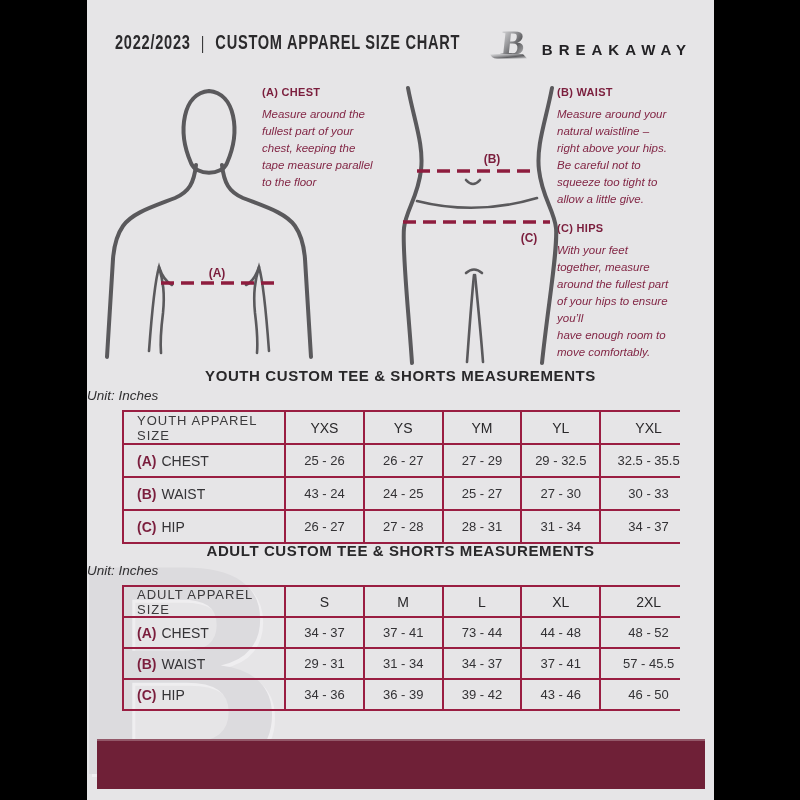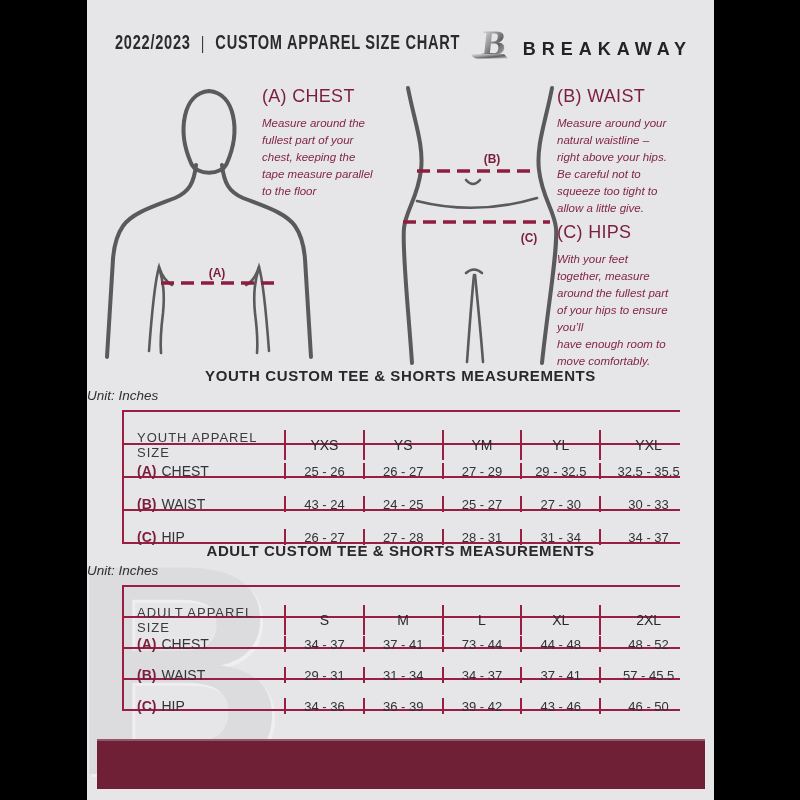--- a/index.html
+++ b/index.html
@@ -15,26 +15,26 @@
   .header-title{
     position:absolute;left:28px;top:31px;display:flex;align-items:center;gap:14px;
     transform:scaleX(0.73);transform-origin:left center;white-space:nowrap;
     font-weight:bold;font-size:20px;letter-spacing:1px;color:#2b2a2c;
   }
   .header-divider{font-weight:normal;color:#3a393b;font-size:19px;}
   .logo-group{
     position:absolute;right:22px;top:22px;display:flex;align-items:center;gap:9px;height:42px;
   }
   .brand-text{
-    font-weight:bold;font-size:18px;letter-spacing:6px;color:#232225;white-space:nowrap;margin-top:12px;
+    font-weight:bold;font-size:15px;letter-spacing:6px;color:#232225;white-space:nowrap;margin-top:12px;
   }
   
   .instr{position:absolute;color:#7b1e3d;}
   .instr h3{
-    margin:0 0 8px 0;font-size:18px;font-weight:normal;letter-spacing:0.3px;color:#7b1e3d;
+    margin:0 0 8px 0;font-size:11px;font-weight:bold;letter-spacing:0.3px;color:#7b1e3d;
   }
   .instr p{
     margin:0;font-size:11.5px;line-height:17px;font-style:italic;font-weight:500;
     color:#822645;white-space:pre-line;
   }
   .instr-a{left:175px;top:86px;width:135px;}
   .instr-b{left:470px;top:86px;width:140px;}
   .instr-c{left:470px;top:222px;width:145px;}
   
   .fig{position:absolute;}
@@ -58,21 +58,21 @@
   .table-youth{top:410px;}
   .table-adult{top:585px;}
   .trow{
     display:grid;grid-template-columns:162px repeat(5,1fr);
     border-bottom:2px solid #9a1e42;
   }
   .table-youth .trow{height:31px;} .table-youth .thead{height:31px;}
   .table-adult .trow{height:29px;} .table-adult .thead{height:29px;}
   .tcell{
     display:flex;align-items:center;justify-content:center;
-    border-right:2px solid #9a1e42;color:#343336;margin-top:18px;
+    border-right:2px solid #9a1e42;color:#343336;
   }
   .tcell:last-child{border-right:none;padding-left:16px;}
   .tcell.label-col{justify-content:flex-start;padding-left:13px;}
   .header-label{font-size:13px;letter-spacing:1px;color:#3b3a3c;}
   .size-head{font-weight:normal;font-size:14px;color:#29282a;}
   .row-label{font-size:14px;gap:5px;}
   .row-label .prefix{font-weight:bold;color:#7b1e3d;}
   .value-cell{font-size:13px;color:#333235;}
   
   .watermark{

